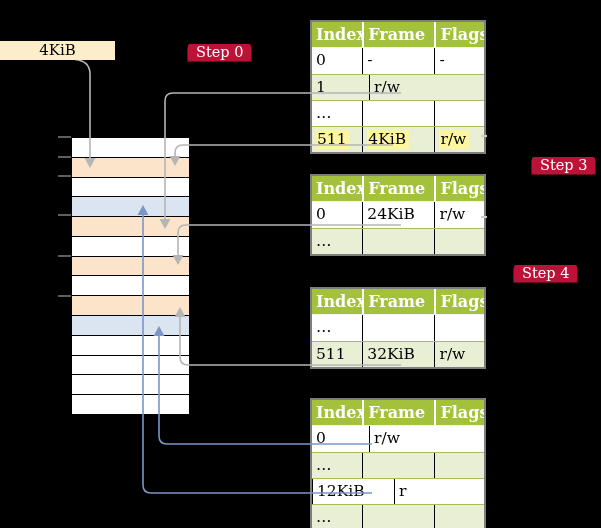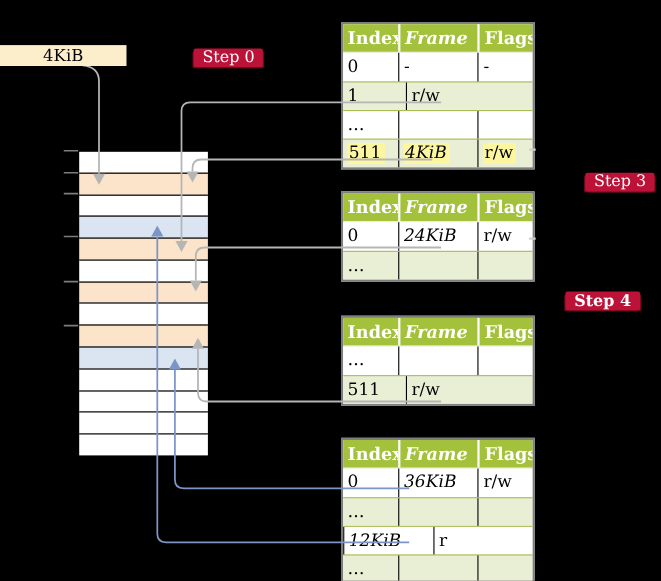--- a/index.html
+++ b/index.html
@@ -12,43 +12,43 @@
     position:absolute;left:0;top:41px;width:115px;height:19px;
     background:#fcedcb;color:#000;font-size:15px;line-height:19px;text-align:center;
   }
   
   .badge{
     position:absolute;height:17px;line-height:17px;padding:0 8px;
     background:#bc1237;color:#fff;font-size:14.5px;border-radius:2px;
     box-shadow:-2px 2px 0 -1px #6e0a1e, 2px 2px 0 -1px #6e0a1e;
     white-space:nowrap;
   }
-  #badge-step0 {left:176px;top:44px;}
+  #badge-step0 {left:188px;top:44px;}
   #badge-steps12{left:509px;top:18px;}
   #badge-step3 {left:520px;top:157px;margin-left:12px;}
-  #badge-step4 {left:514px;top:265px;font-weight:bold;}
+  #badge-step4 {left:514px;top:265px;}
   
   .memory{
     position:absolute;left:71px;top:137px;width:119px;height:278px;
     display:flex;flex-direction:column;border:1px solid #000;box-sizing:border-box;
   }
   .mem-row{flex:1 1 0;}
   .mem-row + .mem-row{border-top:1px solid #000;}
   .mem-white{background:#ffffff;}
   .mem-peach{background:#fce4cb;}
   .mem-blue {background:#dbe5f1;}
   
   .pt{
     position:absolute;left:310px;width:172px;
     border:2px solid #7e7e7e;box-sizing:content-box;background:#fff;
   }
   #pt-l4{top:20px;} #pt-l3{top:174px;} #pt-l2{top:287px;} #pt-l1{top:398px;}
   .pt-row{display:flex;height:26px;box-sizing:border-box;}
   .pt-cell{box-sizing:border-box;padding-left:4px;overflow:hidden;white-space:nowrap;}
-  .pt-cell.c0{width:57px;} .pt-cell.c1{width:82px;font-style:italic;} .pt-cell.c2{width:56px;}
+  .pt-cell.c0{width:57px;} .pt-cell.c1{width:82px;} .pt-cell.c2{width:56px;}
   .pt-head{background:#a4c13c;color:#fff;font-weight:bold;font-size:16px;line-height:26px;border-bottom:1px solid #f2f2f2;}
   .pt-head .c1,.pt-head .c2{border-left:2px solid #fff;}
   .pt-body{background:#fff;color:#000;font-size:15.5px;line-height:25px;}
   .pt-body + .pt-body{border-top:1px solid #a9bc55;}
   .pt-body.shade{background:#e9efd5;}
   .pt-body .c1,.pt-body .c2{border-left:1px solid #000;}
   .hl{background:#fdf6a0;padding:0 3px 1px 1px;}
   
   .overlay{position:absolute;left:0;top:0;z-index:5;pointer-events:none;}
   .cr3-box,.badge{z-index:6;}
@@ -130,32 +130,32 @@
         <div class="pt-cell c1">Frame</div>
         <div class="pt-cell c2">Flags</div>
       </div>
       <div class="pt-row pt-body">
         <div class="pt-cell c0">…</div>
         <div class="pt-cell c1"></div>
         <div class="pt-cell c2"></div>
       </div>
       <div class="pt-row pt-body shade">
         <div class="pt-cell c0">511</div>
+        <div class="pt-cell c1">32KiB</div>
         <div class="pt-cell c2">r/w</div>
       </div>
     </div>
   <div class="pt" id="pt-l1">
       <div class="pt-row pt-head">
         <div class="pt-cell c0">Index</div>
         <div class="pt-cell c1">Frame</div>
         <div class="pt-cell c2">Flags</div>
       </div>
       <div class="pt-row pt-body">
         <div class="pt-cell c0">0</div>
-        <div class="pt-cell c1">36KiB</div>
         <div class="pt-cell c2">r/w</div>
       </div>
       <div class="pt-row pt-body shade">
         <div class="pt-cell c0">…</div>
         <div class="pt-cell c1"></div>
         <div class="pt-cell c2"></div>
       </div>
       <div class="pt-row pt-body">
         <div class="pt-cell c1">12KiB</div>
         <div class="pt-cell c2">r</div>

